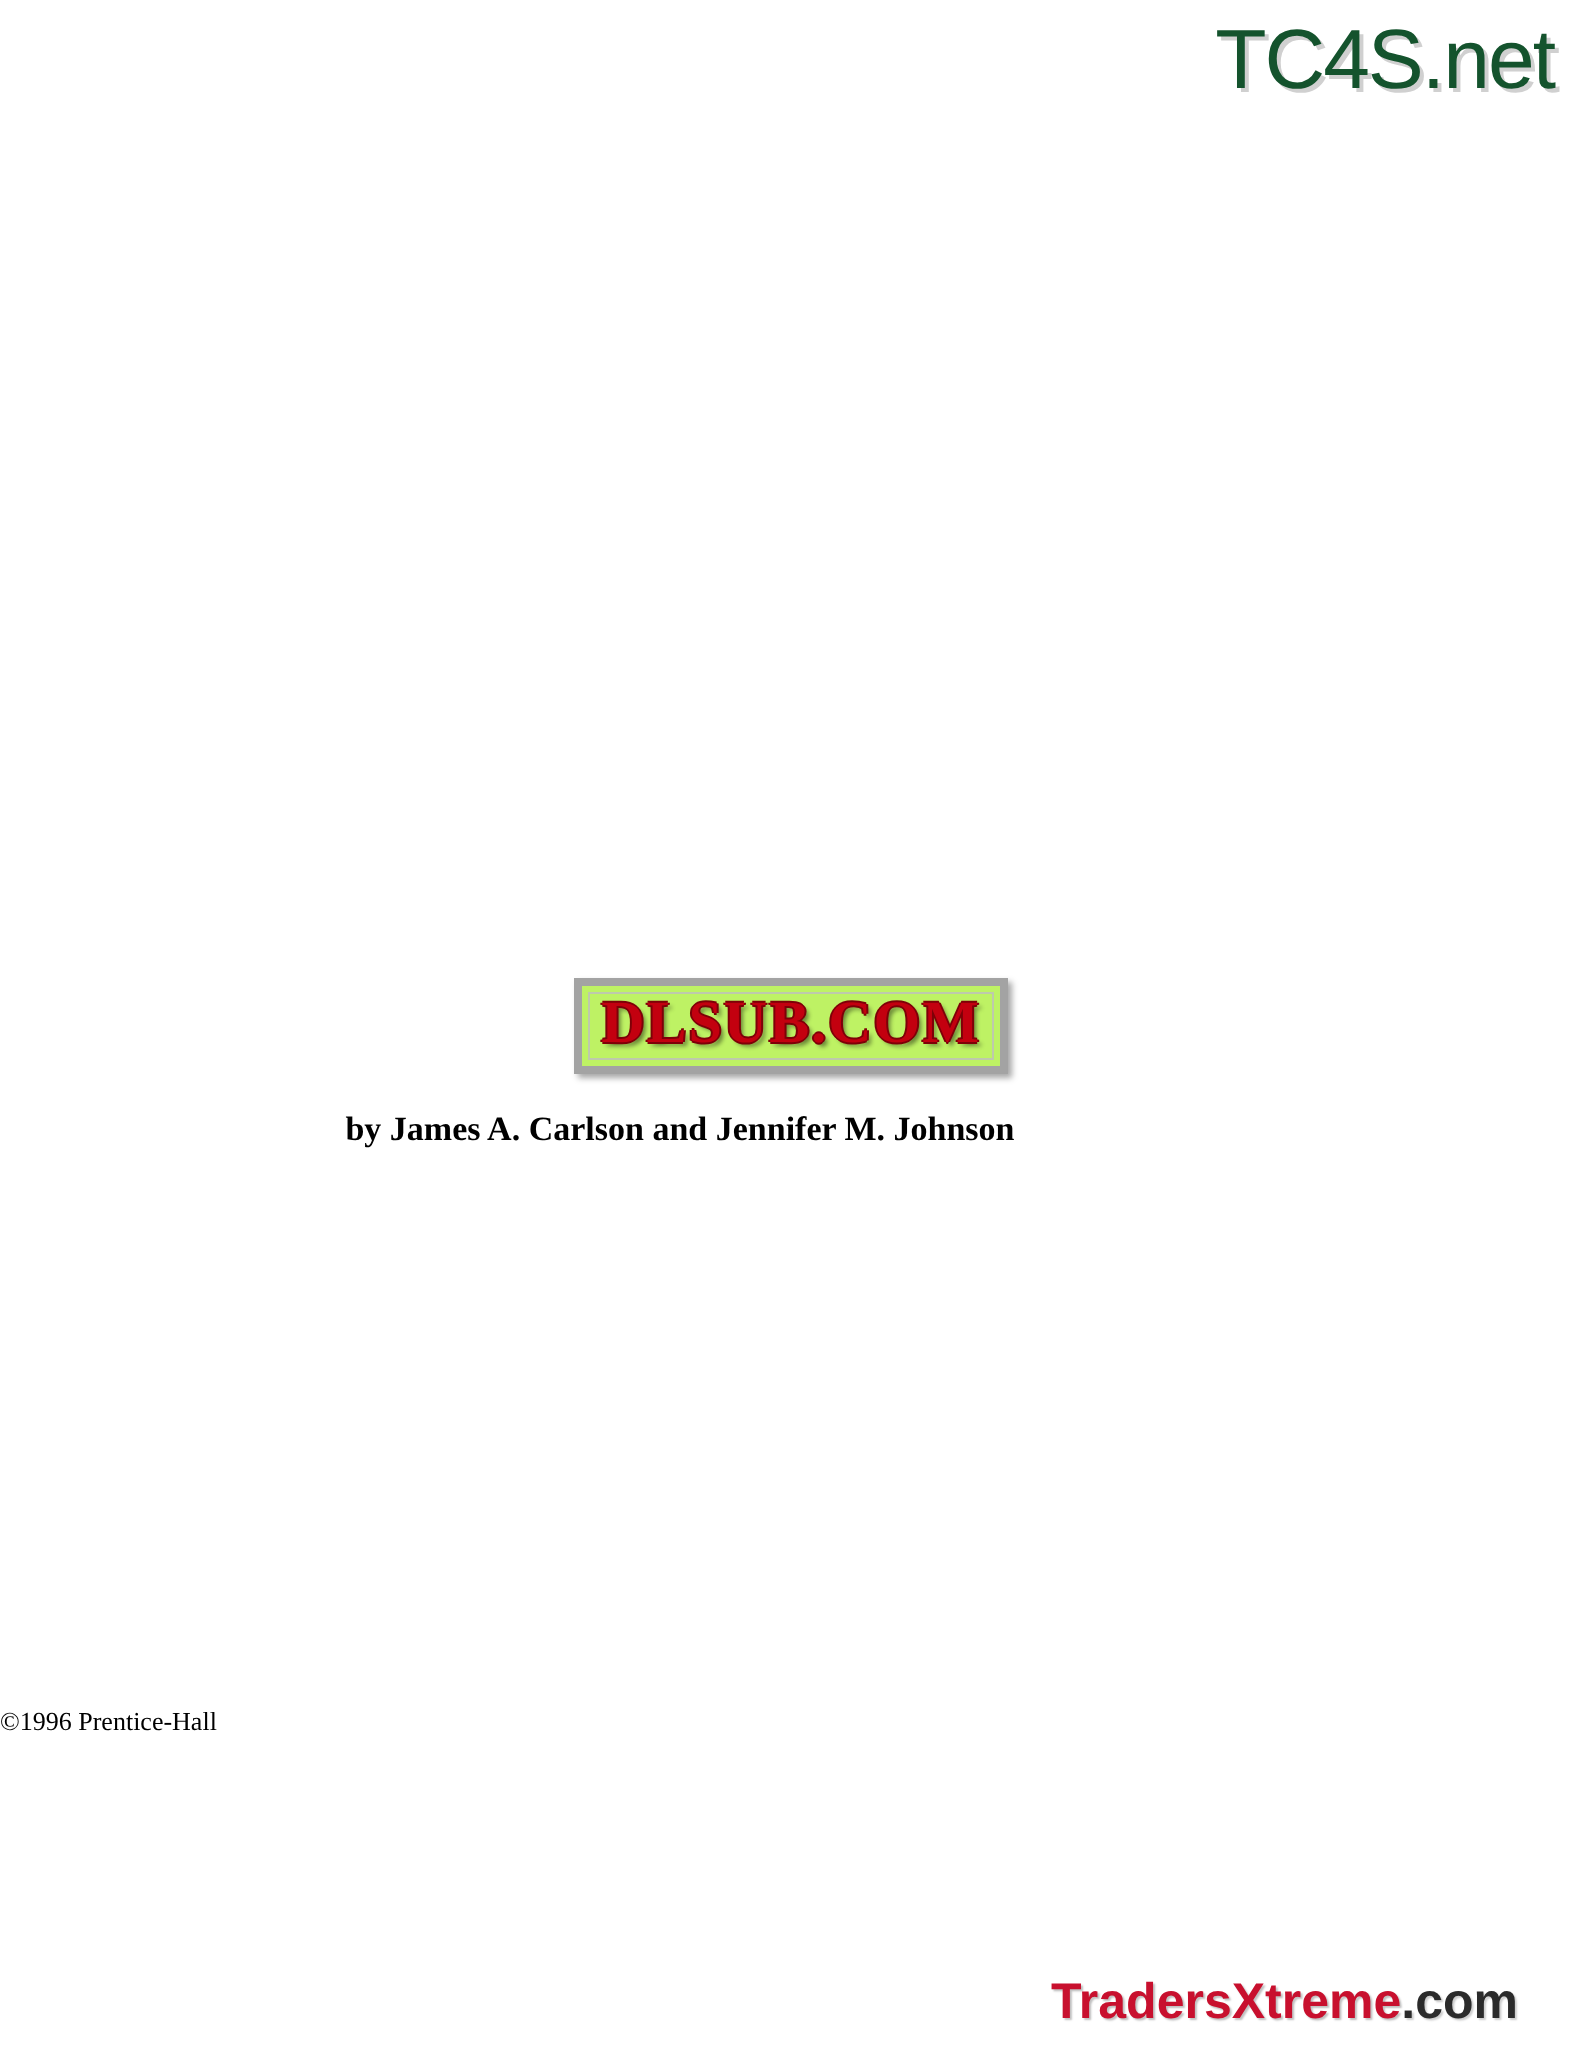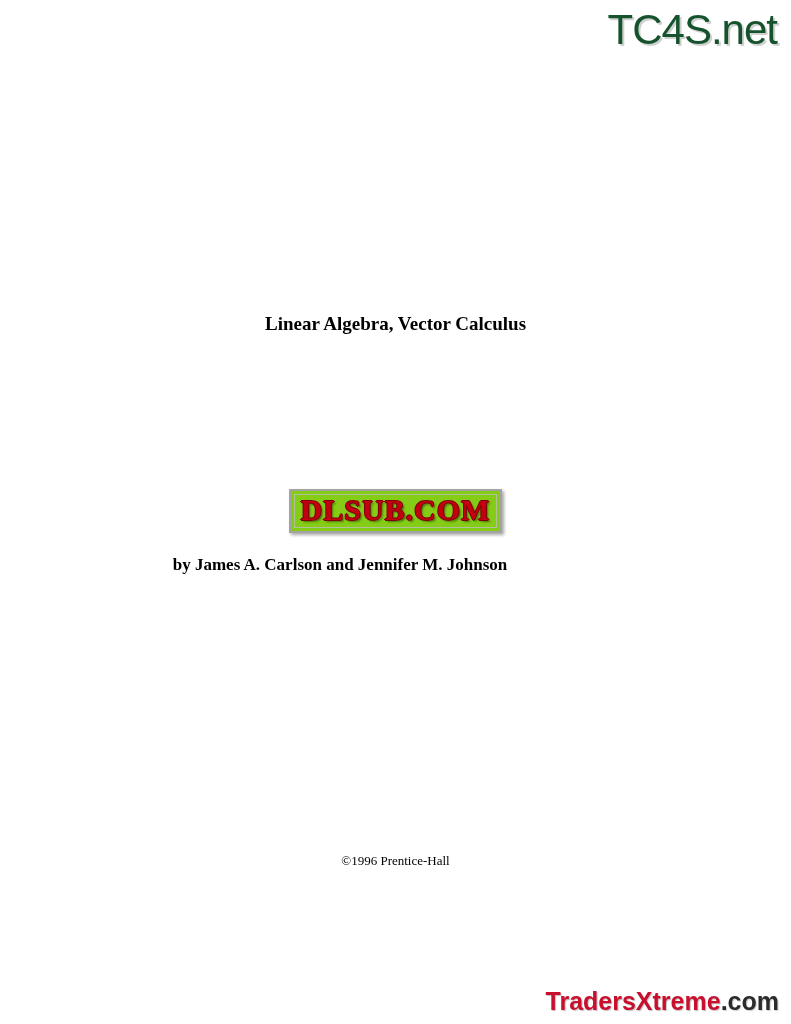--- a/index.html
+++ b/index.html
@@ -61,22 +61,22 @@
     position: absolute;
     top: 489px;
     left: 0;
     width: 791px;
     text-align: center;
   }
   .stamp-inner {
     display: inline-block;
     position: relative;
     padding: 2px 10px 4px 10px;
-    background: #84cc16;
-    border: 2px solid #a3a3a3;
+    background: #bef264;
+    border: 4px solid #a3a3a3;
     box-shadow: 2px 2px 3px rgba(0,0,0,0.35);
   }
   .stamp-text {
     font-family: "Liberation Serif", serif;
     font-weight: bold;
     font-size: 30px;
     letter-spacing: 1px;
     color: #c3000f;
     text-shadow:
        1px 0 0 #7e0008,
@@ -105,30 +105,30 @@
     font-weight: bold;
     font-size: 17px;
   }
 
   
   .copyright {
     position: absolute;
     top: 853px;
     left: 0;
     width: 791px;
-    text-align: center;
+    text-align: left;
     font-family: "Liberation Serif", serif;
     font-size: 13px;
   }
 
   
   .wm-bottom {
     position: absolute;
     bottom: 8px;
-    right: 12px;
+    right: 32px;
     font-family: "Liberation Sans", sans-serif;
     font-weight: bold;
     font-size: 25px;
     white-space: nowrap;
     user-select: none;
   }
   .wm-bottom .part-red {
     color: #c8102e;
     text-shadow: 1px 1px 1px rgba(0,0,0,0.25);
   }
@@ -136,21 +136,20 @@
     color: #2b2b2b;
     text-shadow: 1px 1px 1px rgba(0,0,0,0.2);
   }
 </style>
 </head>
 <body>
 
 <div class="wm-top">TC4S.net</div>
 
 <div class="title-block">
-  <p class="subtitle subtitle-line1">Linear Algebra, Vector Calculus</p>
 </div>
 
 <div class="stamp">
   <span class="stamp-inner">
     <span class="stamp-text">DLSUB.COM</span>
   </span>
 </div>
 
 <div class="authors">by James A. Carlson and Jennifer M. Johnson</div>
 

